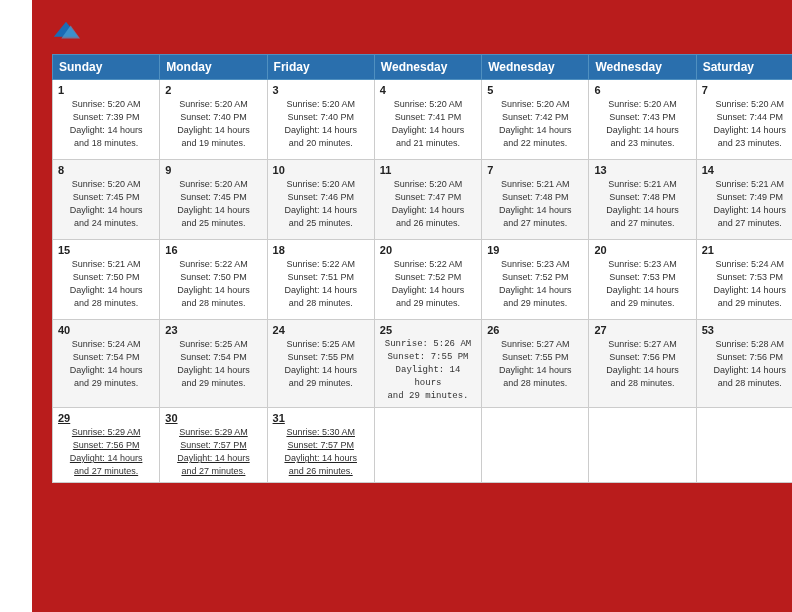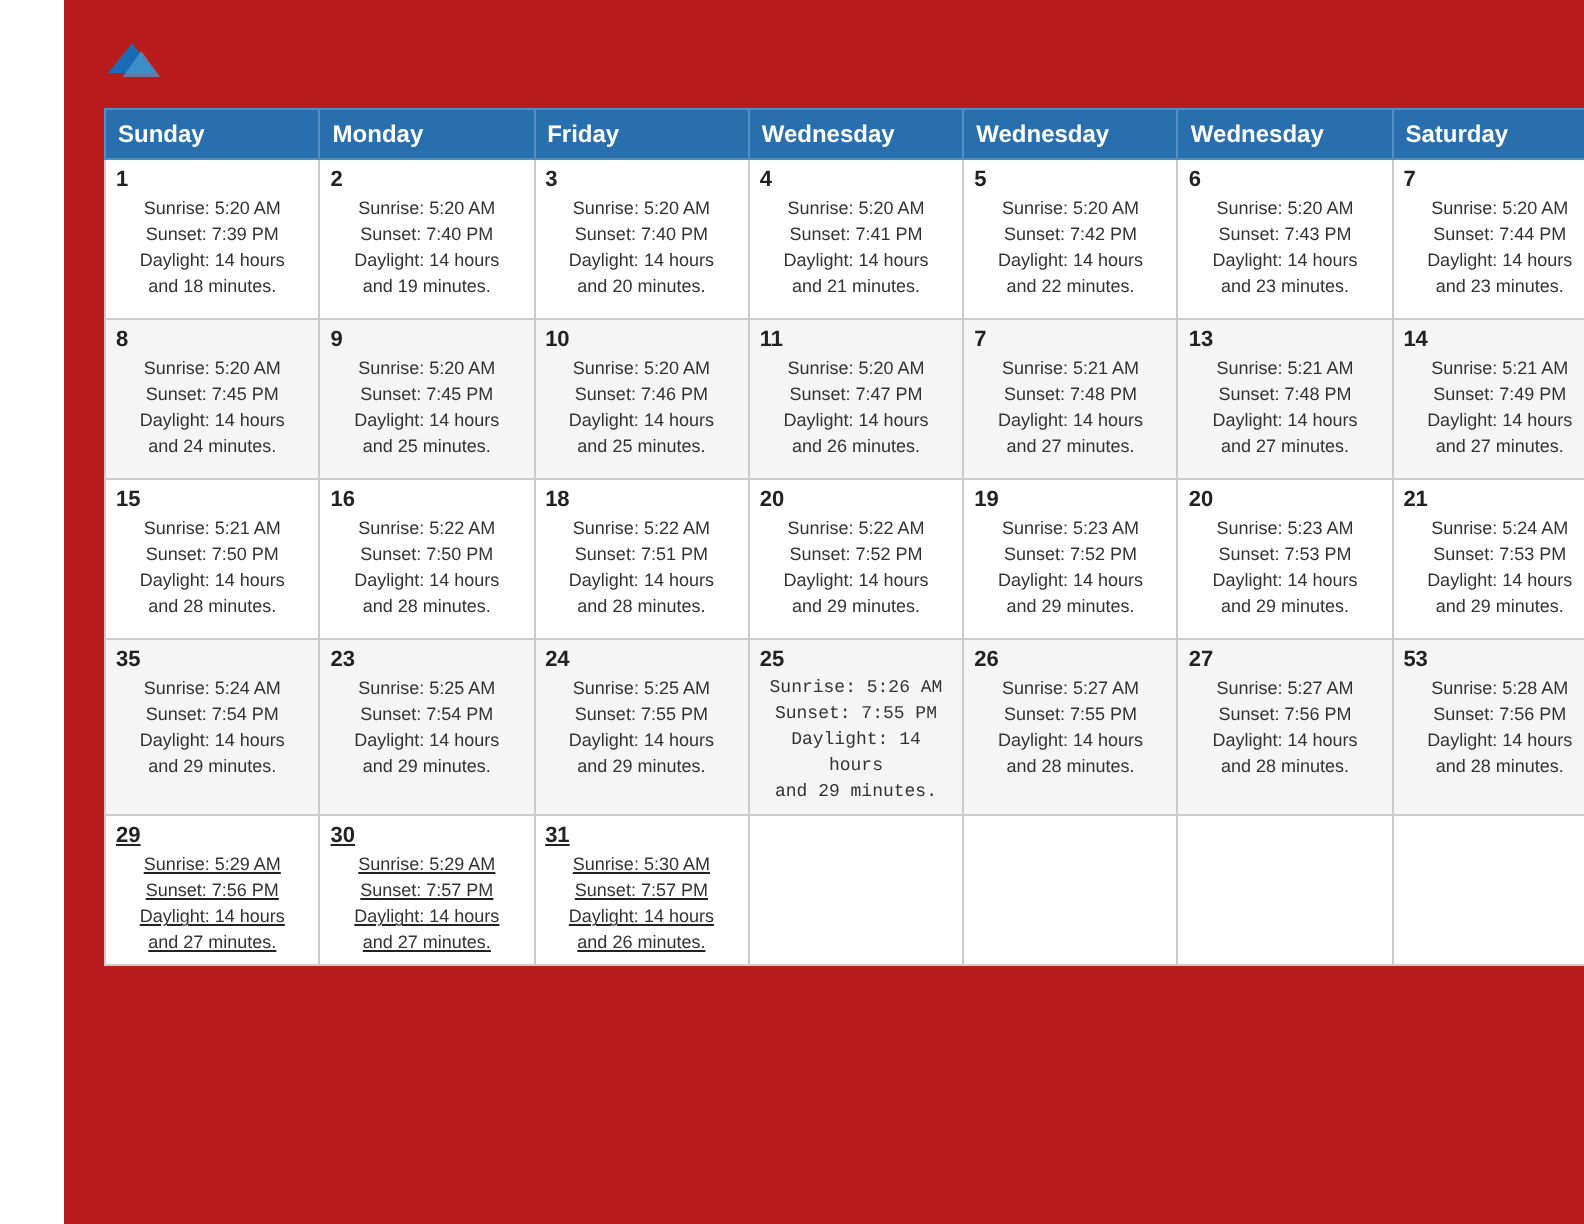--- a/index.html
+++ b/index.html
@@ -290,21 +290,21 @@
           <td>
             <span class="day-num">21</span>
             <div class="day-info" style="white-space: pre-line;">Sunrise: 5:24 AM
 Sunset: 7:53 PM
 Daylight: 14 hours
 and 29 minutes.</div>
           </td>
         </tr>
         <tr>
           <td>
-            <span class="day-num">35</span>
+            <span class="day-num">40</span>
             <div class="day-info" style="white-space: pre-line;">Sunrise: 5:24 AM
 Sunset: 7:54 PM
 Daylight: 14 hours
 and 29 minutes.</div>
           </td>
           <td>
             <span class="day-num">23</span>
             <div class="day-info" style="white-space: pre-line;">Sunrise: 5:25 AM
 Sunset: 7:54 PM
 Daylight: 14 hours

